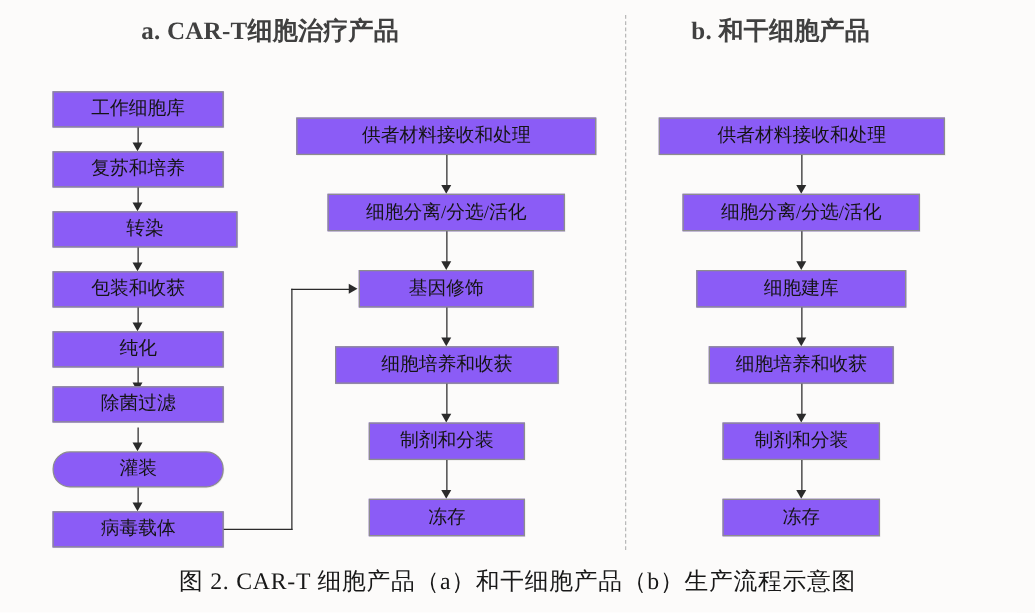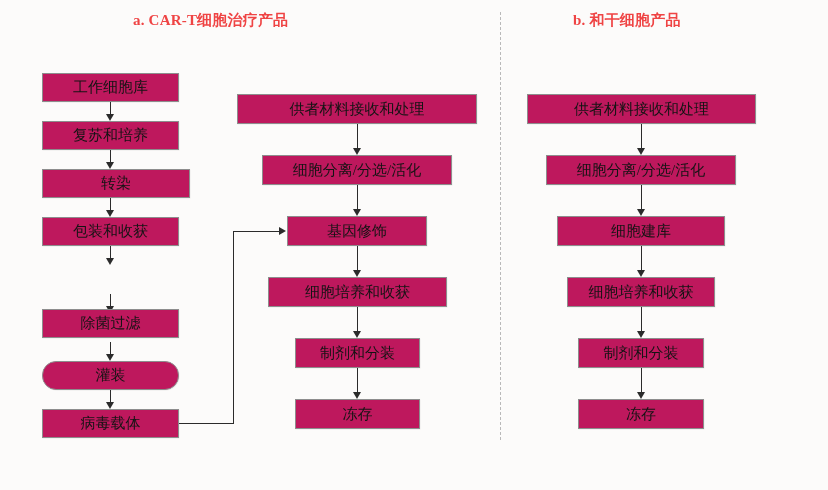--- a/index.html
+++ b/index.html
@@ -15,45 +15,44 @@
     background: #fcfbfa;
     font-family: "Liberation Serif", "DejaVu Serif", serif;
     overflow: hidden;
   }
 
   
   .panel-title {
     position: absolute;
     font-family: "Liberation Serif", "DejaVu Serif", serif;
     font-weight: bold;
-    font-size: 15px;
-    color: #ef4444;
+    font-size: 20px;
+    color: #404040;
     letter-spacing: 0.2px;
     white-space: nowrap;
-    margin-left: 20px;
   }
   #title-a { left: 113px; top: 11px; }
   #title-b { left: 553px; top: 11px; }
 
   
   #panel-divider {
     position: absolute;
     left: 500px;
     top: 12px;
     width: 0px;
     height: 428px;
     border-left: 1px dashed #b9b9b9;
   }
 
   
   .node {
     position: absolute;
     box-sizing: border-box;
     border: 1px solid #8d8d8d;
-    background: #be185d;
+    background: #8b5cf6;
     display: flex;
     align-items: center;
     justify-content: center;
     color: #141414;
     font-family: "Liberation Serif", "DejaVu Serif", serif;
     font-size: 15px;
     line-height: 1;
     white-space: nowrap;
     box-shadow: 0.5px 0.5px 0 rgba(0,0,0,0.07);
   }
@@ -120,20 +119,21 @@
   <div class="arrow-down" style="left:106px; top:162px;"></div>
 
   <div class="node" style="left:42px; top:169px; width:148px; height:29px;">转染</div>
   <div class="vline" style="left:110px; top:198px; height:14px;"></div>
   <div class="arrow-down" style="left:106px; top:210px;"></div>
 
   <div class="node" style="left:42px; top:217px; width:137px; height:29px;">包装和收获</div>
   <div class="vline" style="left:110px; top:246px; height:14px;"></div>
   <div class="arrow-down" style="left:106px; top:258px;"></div>
 
+  <div class="node" style="left:42px; top:265px; width:137px; height:29px;">纯化</div>
   <div class="vline" style="left:110px; top:294px; height:14px;"></div>
   <div class="arrow-down" style="left:106px; top:306px;"></div>
 
   <div class="node" style="left:42px; top:309px; width:137px; height:29px;">除菌过滤</div>
   <div class="vline" style="left:110px; top:342px; height:14px;"></div>
   <div class="arrow-down" style="left:106px; top:354px;"></div>
 
   <div class="node" style="left:42px; top:361px; width:137px; height:29px;border-radius:14px;">灌装</div>
   <div class="vline" style="left:110px; top:390px; height:14px;"></div>
   <div class="arrow-down" style="left:106px; top:402px;"></div>
@@ -182,14 +182,15 @@
   <div class="node" style="left:567px; top:277px; width:148px; height:30px;">细胞培养和收获</div>
   <div class="vline" style="left:641px; top:307px; height:26px;"></div>
   <div class="arrow-down" style="left:637px; top:331px;"></div>
 
   <div class="node" style="left:578px; top:338px; width:126px; height:30px;">制剂和分装</div>
   <div class="vline" style="left:641px; top:368px; height:26px;"></div>
   <div class="arrow-down" style="left:637px; top:392px;"></div>
 
   <div class="node" style="left:578px; top:399px; width:126px; height:30px;">冻存</div>
 
+  <div id="figure-caption">图 2.  CAR-T 细胞产品（a）和干细胞产品（b）生产流程示意图</div>
 
 </div>
 
 </body></html>

